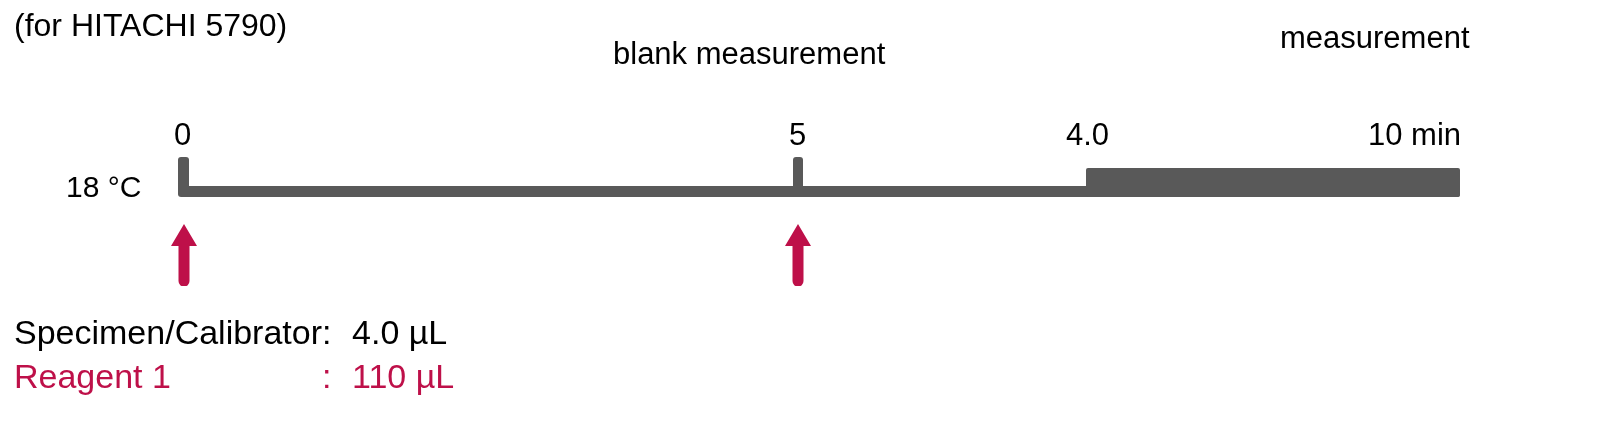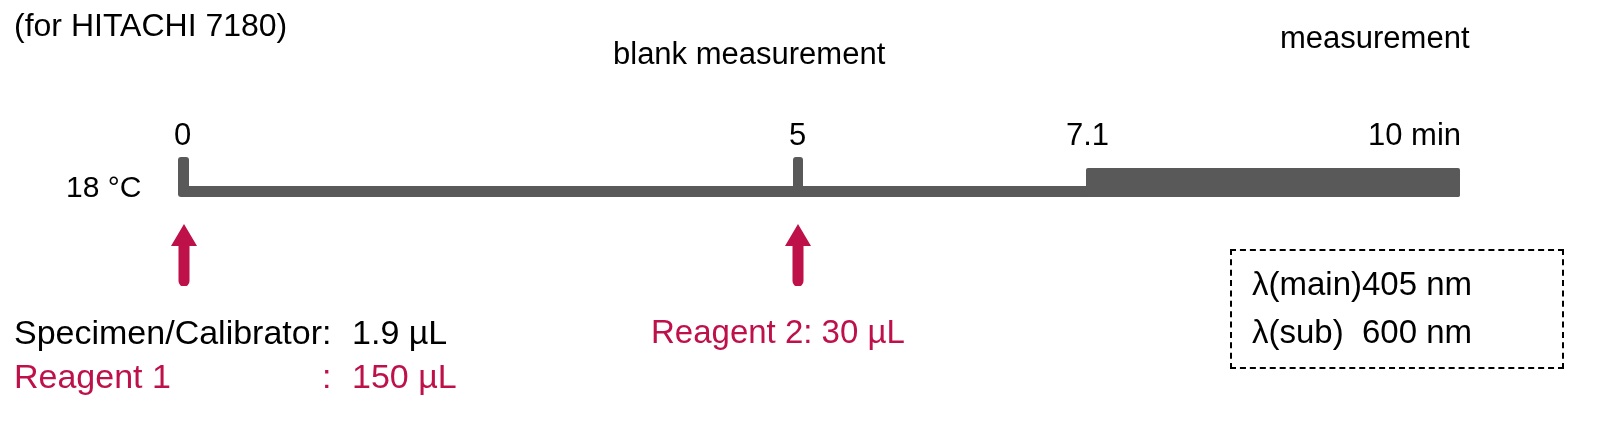--- a/index.html
+++ b/index.html
@@ -121,33 +121,33 @@
     vertical-align: top;
   }
   .wl-key { padding-right: 16px; }
   .wl-val { text-align: right; }
 </style>
 </head>
 <body>
 
 <div id="stage">
 
-  <div class="abs title-note">(for HITACHI 7180)</div>
+  <div class="abs title-note">(for HITACHI 5790)</div>
 
   <div class="abs phase-label" style="left: 613px; top: 36px;">blank measurement</div>
 
   <div class="abs phase-label" style="left: 1280px; top: 20px;">measurement</div>
 
   <div class="abs temp-label" style="left: 66px; top: 170px;">18 °C</div>
 
   <div class="abs tick-label" style="left: 174px; top: 118px;">0</div>
 
   <div class="abs tick-label" style="left: 789px; top: 118px;">5</div>
 
-  <div class="abs tick-label" style="left: 1066px; top: 118px;">7.1</div>
+  <div class="abs tick-label" style="left: 1066px; top: 118px;">4.0</div>
 
   <div class="abs tick-label" style="left: 1368px; top: 118px;">10 min</div>
 
   <div class="abs axis-line" style="left: 178px; top: 186px; width: 1282px; height: 11px;"></div>
 
   <div class="abs tick-mark" style="left: 178px; top: 157px; width: 11px; height: 33px;"></div>
 
   <div class="abs tick-mark" style="left: 793px; top: 157px; width: 10px; height: 33px;"></div>
 
   <div class="abs measure-bar" style="left: 1086px; top: 168px; width: 374px; height: 29px;"></div>
@@ -157,45 +157,30 @@
       <path d="M13 0 L26 22 L18.5 22 L18.5 57 A4.5 4.5 0 0 1 7.5 57 L7.5 22 L0 22 Z" fill="#BE1049"></path>
     </svg>
   </div>
 
   <div class="abs arrow" style="left: 785px; top: 224px;">
     <svg width="26" height="62" viewBox="0 0 26 62" aria-hidden="true">
       <path d="M13 0 L26 22 L18.5 22 L18.5 57 A4.5 4.5 0 0 1 7.5 57 L7.5 22 L0 22 Z" fill="#BE1049"></path>
     </svg>
   </div>
 
-  <div class="abs reagent2-label" style="left: 651px; top: 312px;">Reagent 2: 30 µL</div>
 
   <table class="abs reagent-table">
     <tbody>
       <tr class="row-black">
         <td class="rt-name">Specimen/Calibrator</td>
         <td class="rt-colon">:</td>
-        <td class="rt-vol">1.9 µL</td>
+        <td class="rt-vol">4.0 µL</td>
       </tr>
       <tr class="row-red">
         <td class="rt-name">Reagent 1</td>
         <td class="rt-colon">:</td>
-        <td class="rt-vol">150 µL</td>
+        <td class="rt-vol">110 µL</td>
       </tr>
     </tbody>
   </table>
 
-  <div class="abs wl-box">
-    <table class="wl-table">
-      <tbody>
-        <tr>
-          <td class="wl-key">λ(main)</td>
-          <td class="wl-val">405 nm</td>
-        </tr>
-        <tr>
-          <td class="wl-key">λ(sub)</td>
-          <td class="wl-val">600 nm</td>
-        </tr>
-      </tbody>
-    </table>
-  </div>
 
 </div>
 
 </body></html>

